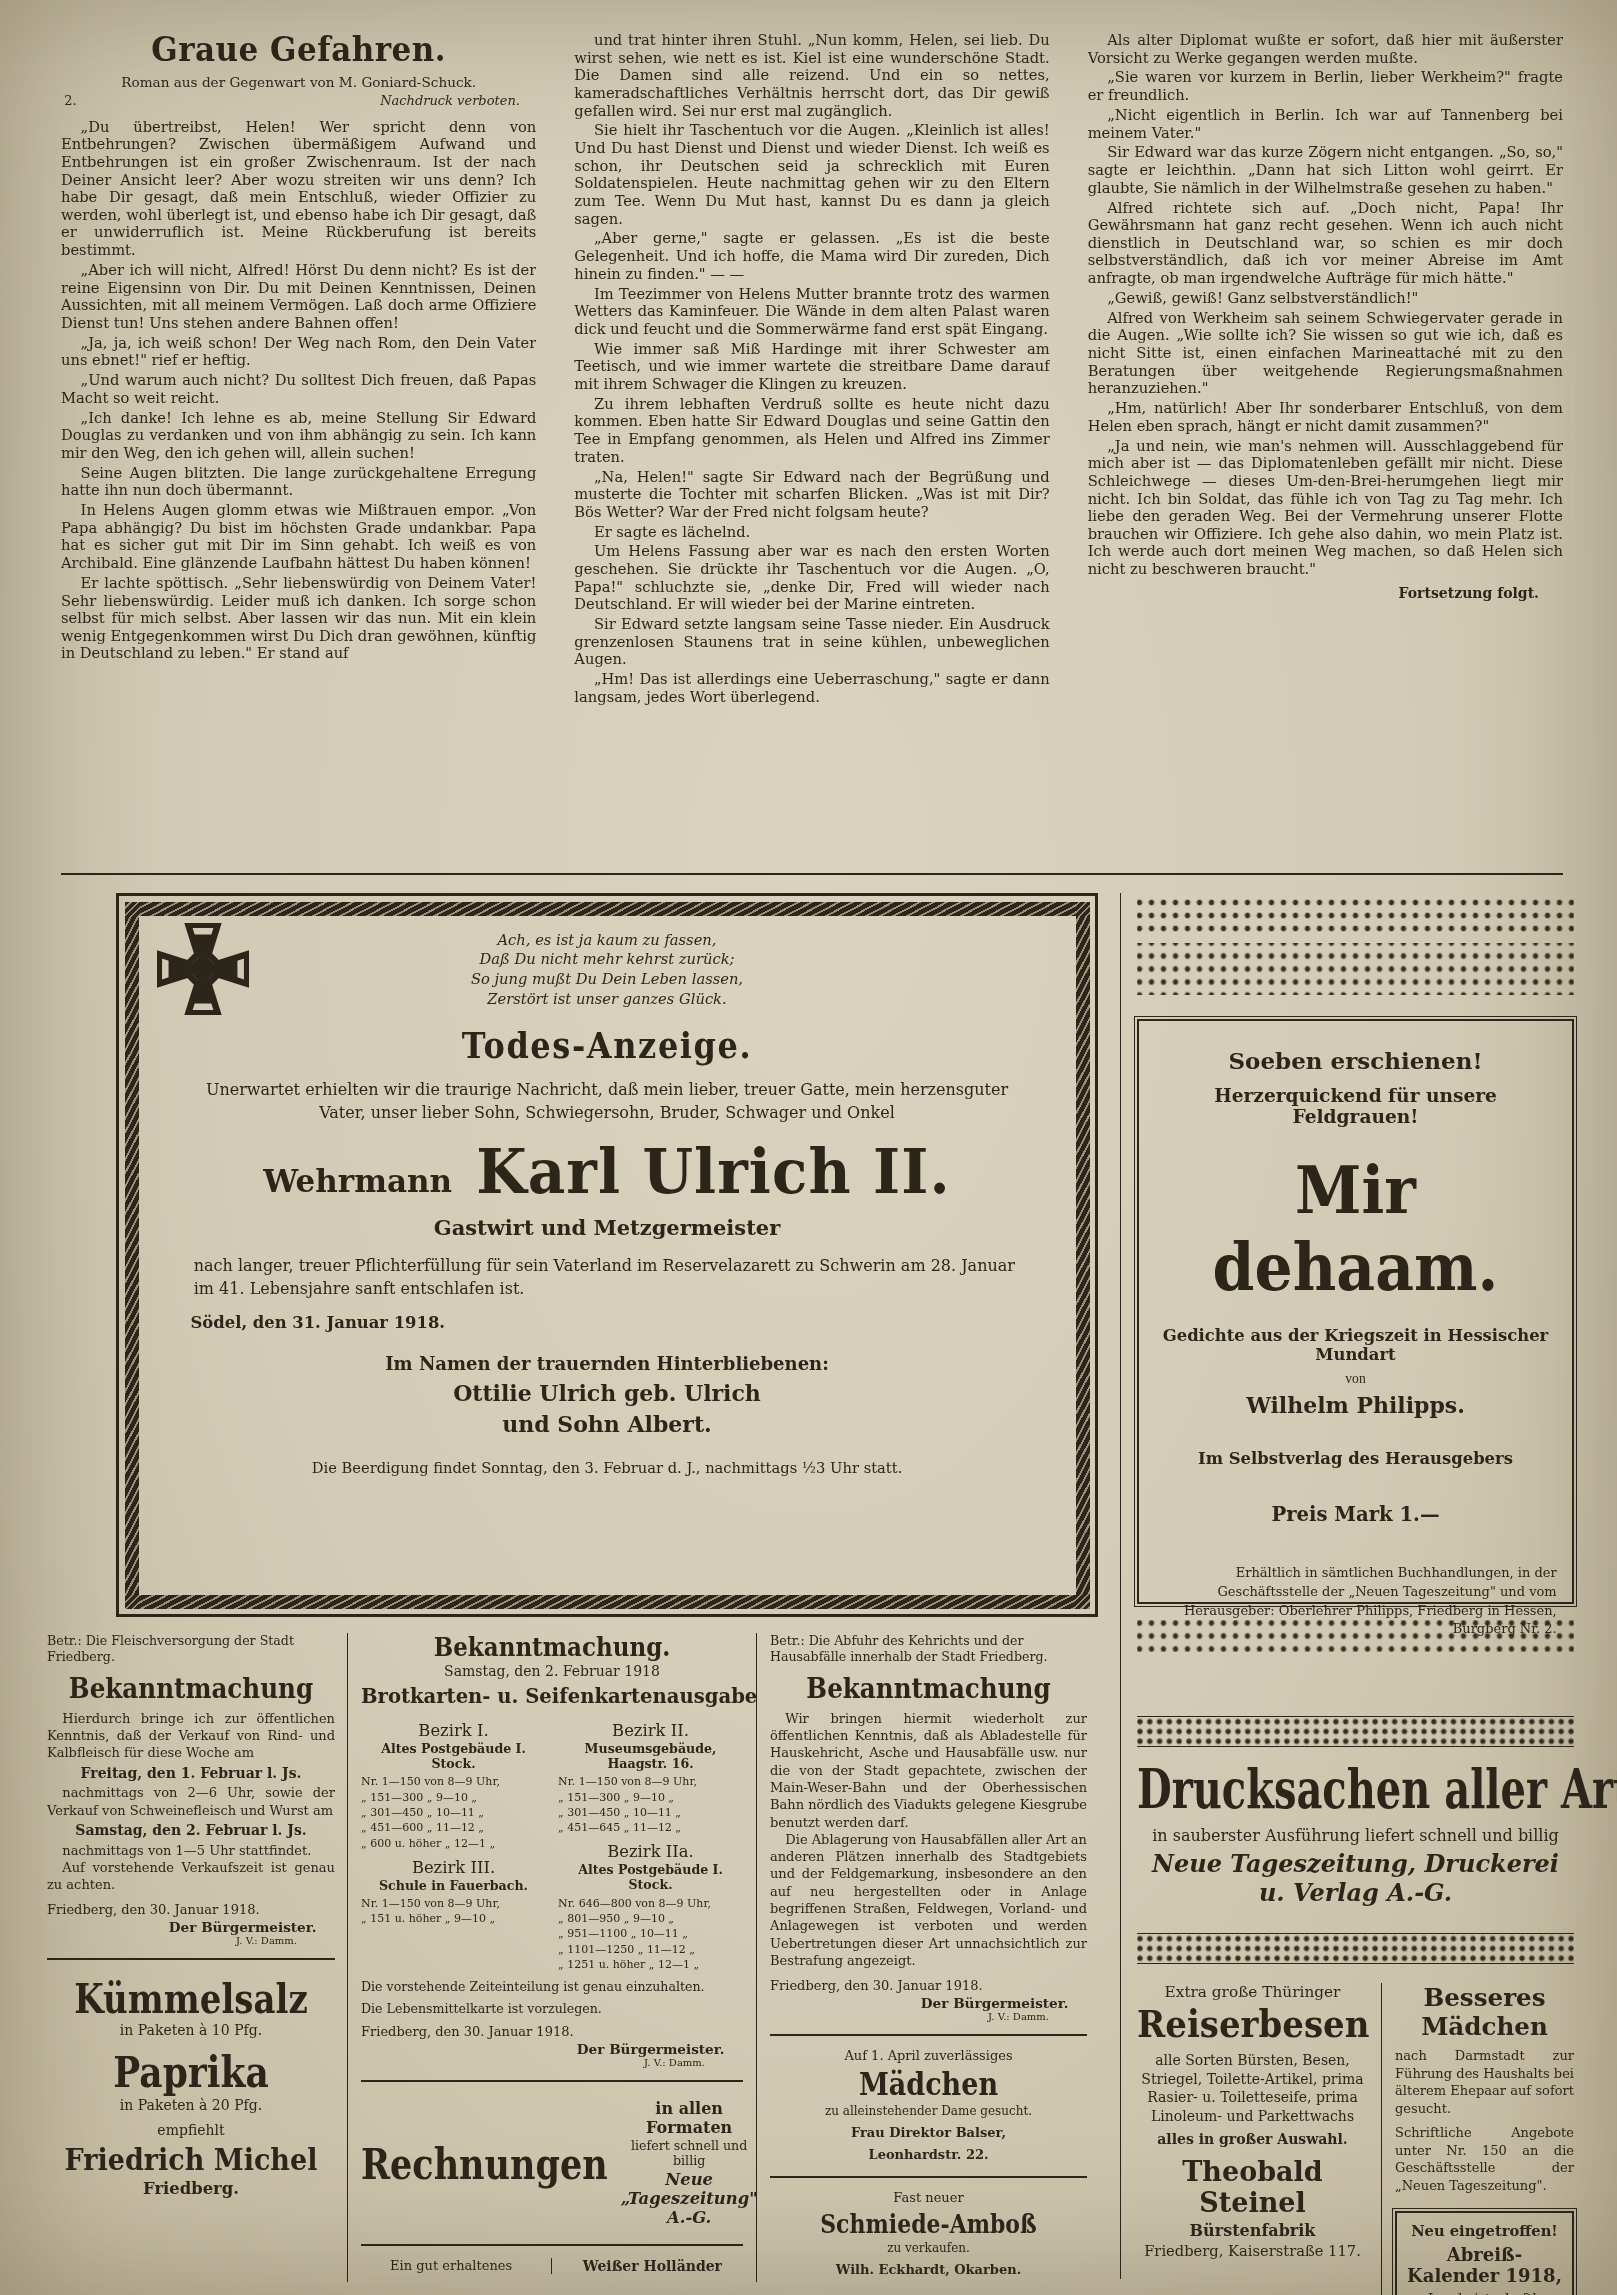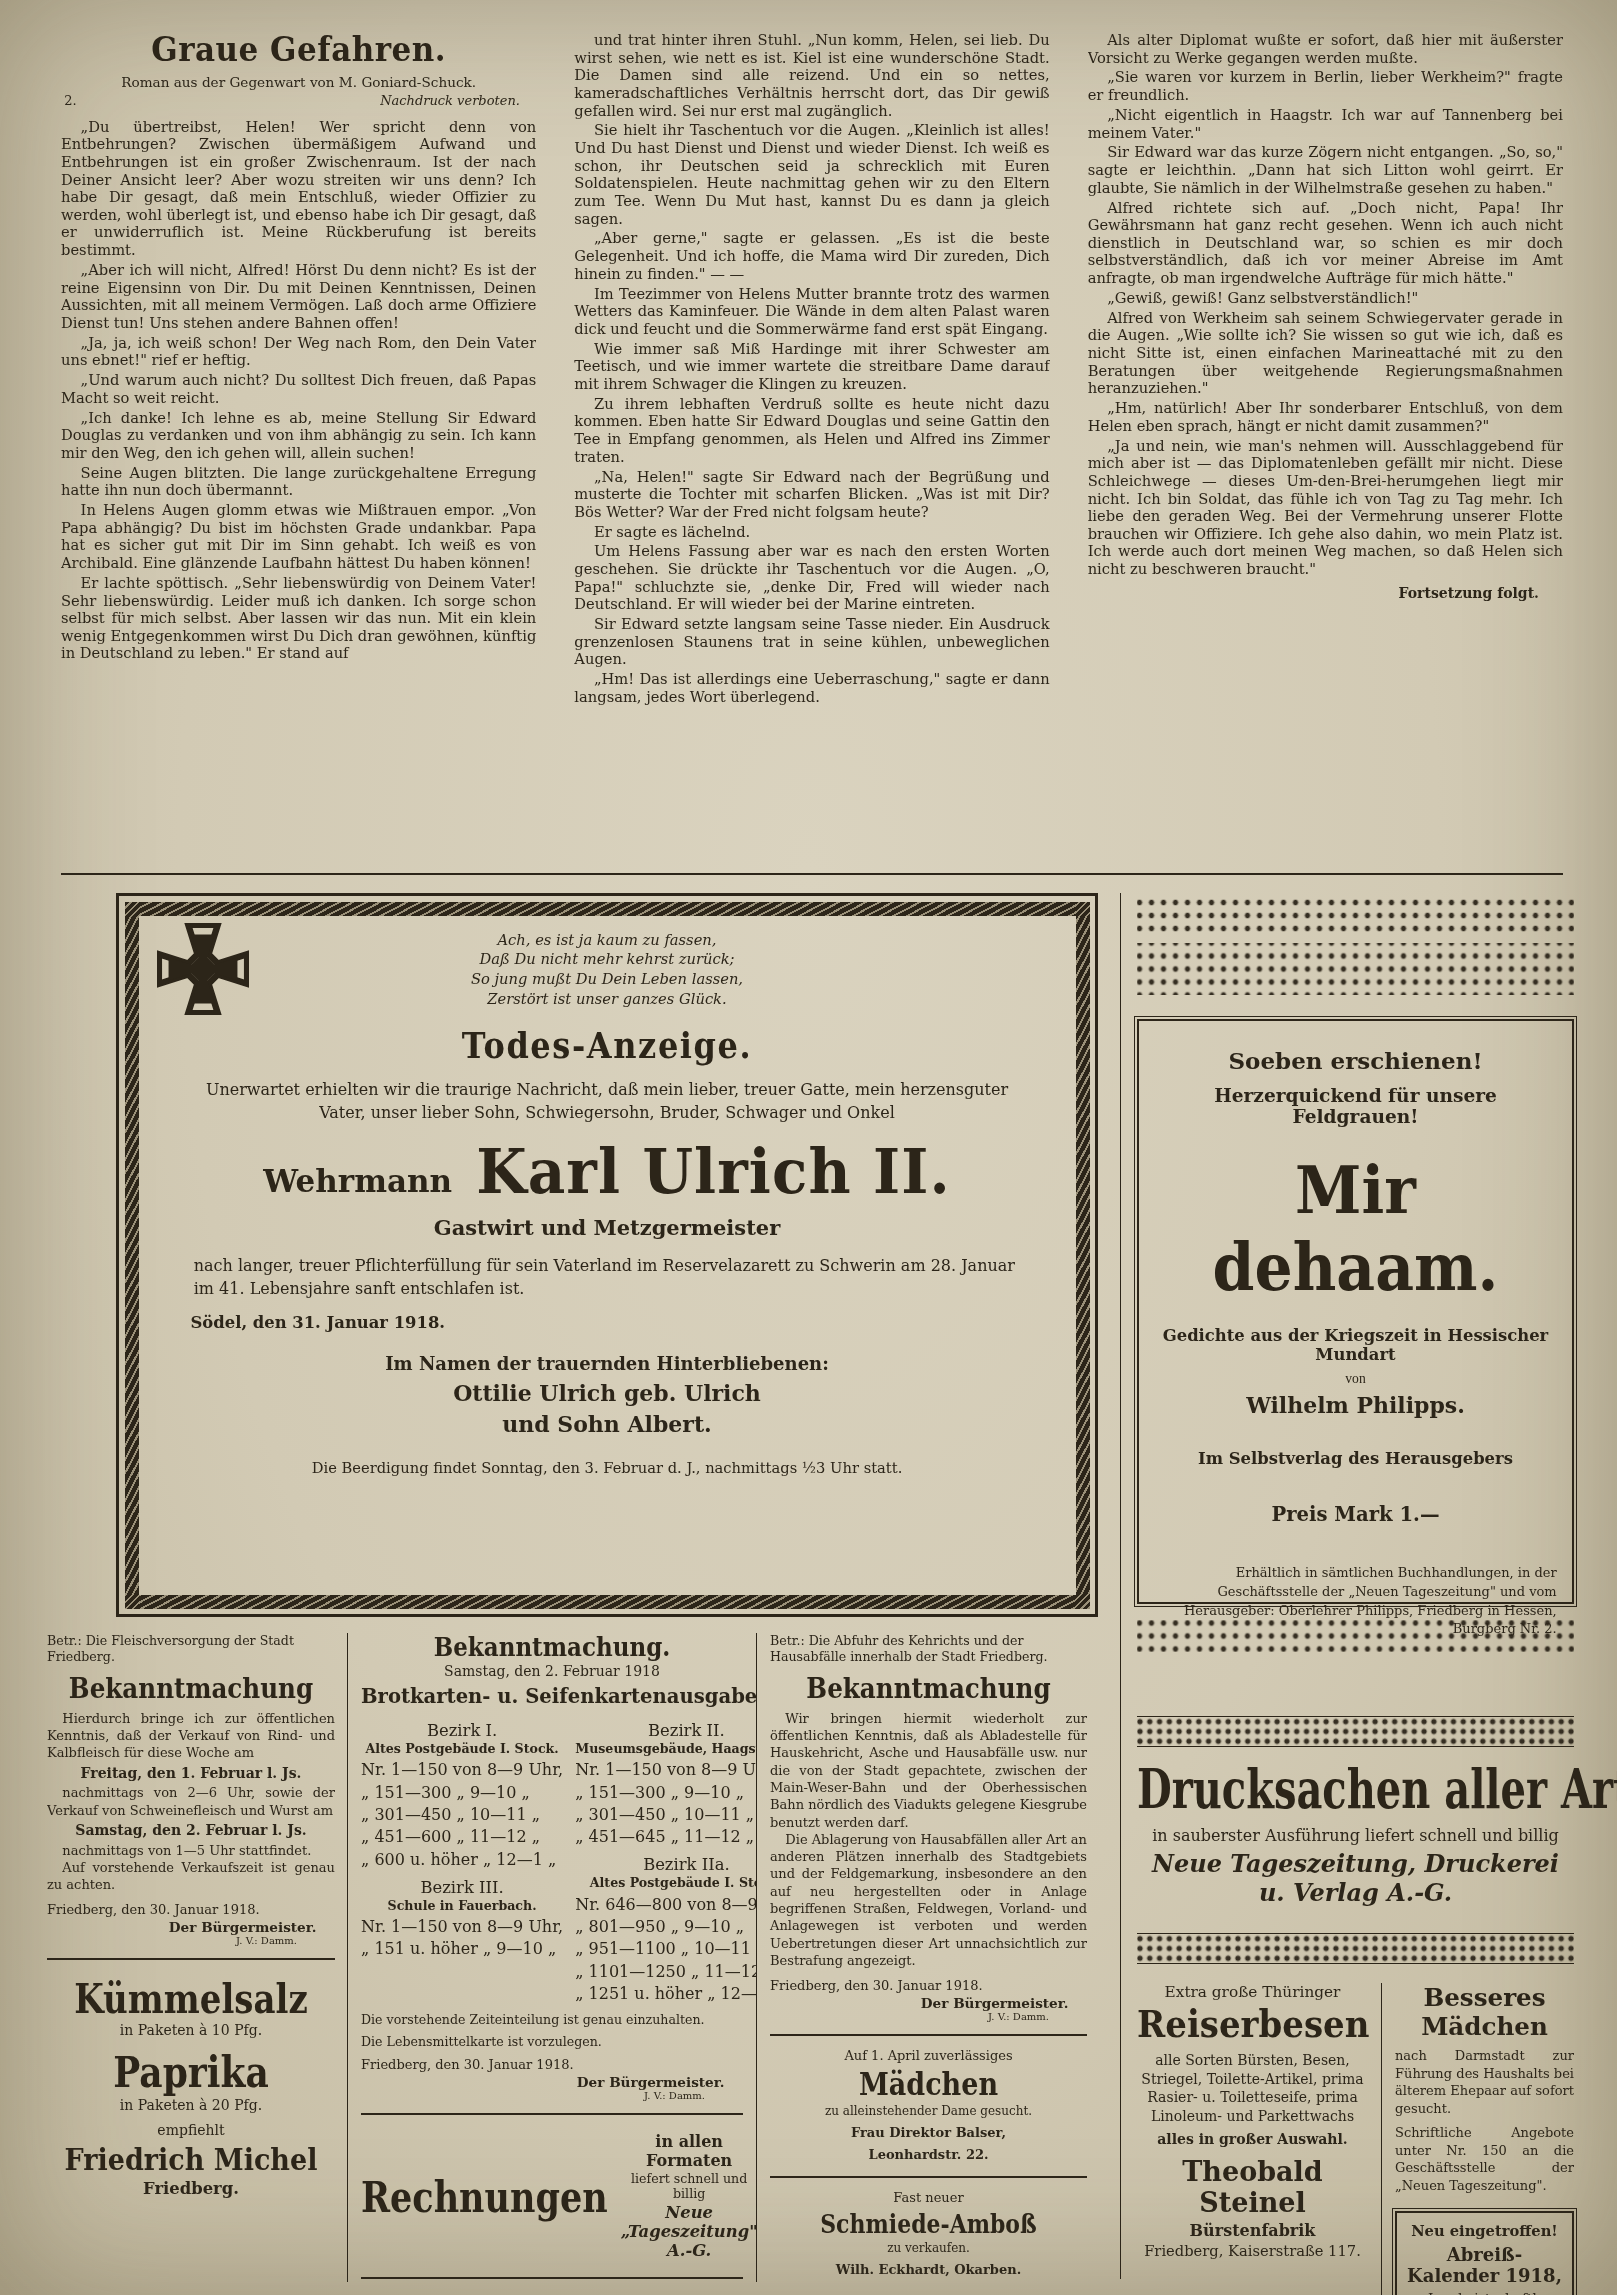--- a/index.html
+++ b/index.html
@@ -137,21 +137,21 @@
   .spice-v{ font-size:27px; font-weight:bold; margin-top:5.5px; transform:scaleY(1.1); }
   .spice-c{ font-size:16.4px; font-weight:bold; margin-top:4.4px; }
 
   .card-heading{ font-size:23px; font-weight:bold; text-align:center; transform:scaleY(1.1); }
   .card-date{ font-size:14px; text-align:center; margin-top:3.3px; }
   .card-title{ font-size:19.6px; font-weight:bold; text-align:center; white-space:nowrap; margin:5.5px 0 6.5px; }
   .card-districts{ display:flex; gap:12px; }
   .district-col{ flex:1; }
   .district-name{ font-size:16.4px; font-weight:normal; text-align:center; margin-top:6.5px; }
   .district-loc{ font-size:12.6px; font-weight:bold; text-align:center; margin:1.1px 0 3.3px; }
-  .sched-row{ font-size:16px; line-height:1.4; white-space:nowrap; }
+  .sched-row{ font-size:11px; line-height:1.4; white-space:nowrap; }
   .card-closing{ font-size:12.6px; margin-top:6.5px; }
 
   .invoice-ad{ display:flex; align-items:center; gap:13px; padding:4.4px 0; }
   .invoice-title{ font-size:35px; font-weight:bold; white-space:nowrap; transform:scaleY(1.25); }
   .invoice-right{ flex:1; text-align:center; }
   .inv-l1{ font-size:16px; font-weight:bold; }
   .inv-l2{ font-size:12.6px; margin-top:1.1px; }
   .inv-l3{ font-size:16.4px; font-weight:bold; font-style:italic; margin-top:2.2px; }
 
   .b-ads-row{ display:flex; }
@@ -204,21 +204,21 @@
           <p>Er sagte es lächelnd.</p>
           <p>Um Helens Fassung aber war es nach den ersten Worten geschehen. Sie drückte ihr Taschentuch vor die Augen. „O, Papa!" schluchzte sie, „denke Dir, Fred will wieder nach Deutschland. Er will wieder bei der Marine eintreten.</p>
           <p>Sir Edward setzte langsam seine Tasse nieder. Ein Ausdruck grenzenlosen Staunens trat in seine kühlen, unbeweglichen Augen.</p>
           <p>„Hm! Das ist allerdings eine Ueberraschung," sagte er dann langsam, jedes Wort überlegend.</p>
         </div>
     </div>
     <div class="novel-col">
       <div class="novel-text">
           <p>Als alter Diplomat wußte er sofort, daß hier mit äußerster Vorsicht zu Werke gegangen werden mußte.</p>
           <p>„Sie waren vor kurzem in Berlin, lieber Werkheim?" fragte er freundlich.</p>
-          <p>„Nicht eigentlich in Haagstr. Ich war auf Tannenberg bei meinem Vater."</p>
+          <p>„Nicht eigentlich in Berlin. Ich war auf Tannenberg bei meinem Vater."</p>
           <p>Sir Edward war das kurze Zögern nicht entgangen. „So, so," sagte er leichthin. „Dann hat sich Litton wohl geirrt. Er glaubte, Sie nämlich in der Wilhelmstraße gesehen zu haben."</p>
           <p>Alfred richtete sich auf. „Doch nicht, Papa! Ihr Gewährsmann hat ganz recht gesehen. Wenn ich auch nicht dienstlich in Deutschland war, so schien es mir doch selbstverständlich, daß ich vor meiner Abreise im Amt anfragte, ob man irgendwelche Aufträge für mich hätte."</p>
           <p>„Gewiß, gewiß! Ganz selbstverständlich!"</p>
           <p>Alfred von Werkheim sah seinem Schwiegervater gerade in die Augen. „Wie sollte ich? Sie wissen so gut wie ich, daß es nicht Sitte ist, einen einfachen Marineattaché mit zu den Beratungen über weitgehende Regierungsmaßnahmen heranzuziehen."</p>
           <p>„Hm, natürlich! Aber Ihr sonderbarer Entschluß, von dem Helen eben sprach, hängt er nicht damit zusammen?"</p>
           <p>„Ja und nein, wie man's nehmen will. Ausschlaggebend für mich aber ist — das Diplomatenleben gefällt mir nicht. Diese Schleichwege — dieses Um-den-Brei-herumgehen liegt mir nicht. Ich bin Soldat, das fühle ich von Tag zu Tag mehr. Ich liebe den geraden Weg. Bei der Vermehrung unserer Flotte brauchen wir Offiziere. Ich gehe also dahin, wo mein Platz ist. Ich werde auch dort meinen Weg machen, so daß Helen sich nicht zu beschweren braucht."</p>
         </div>
       <div class="continuation">Fortsetzung folgt.</div>
     </div>
   </section>

